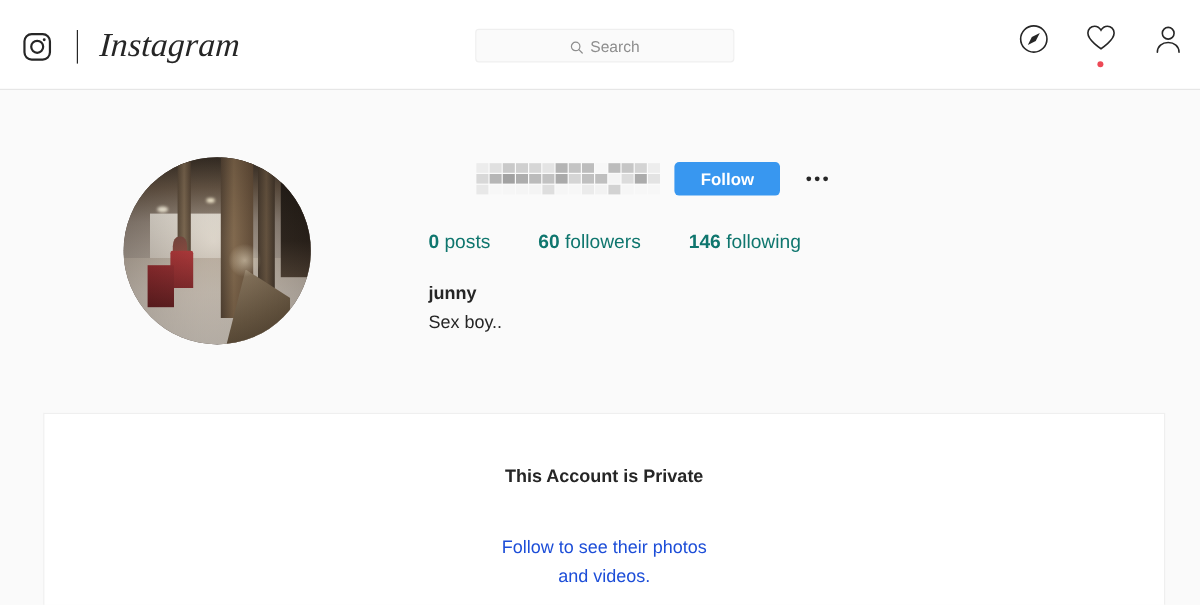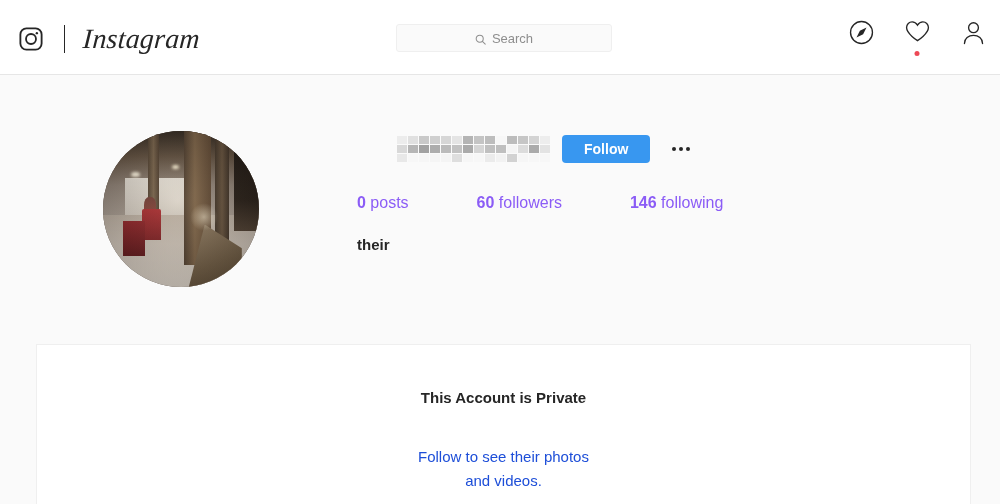--- a/index.html
+++ b/index.html
@@ -270,22 +270,21 @@
     height: 4px;
     border-radius: 50%;
     background: #262626;
     display: block;
   }
 
   .stats {
     display: flex;
     margin-top: 27px;
     font-size: 16px;
-    color: #8b5cf6;
-    gap: 28px;
+    color: #0f766e;
   }
   .stat { margin-right: 40px; }
   .stat:last-child { margin-right: 16px; }
   .stat-value { font-weight: bold; }
   .stat-label { font-weight: 400; }
 
   .bio {
     margin-top: 21px;
     font-size: 15px;
     line-height: 24px;
@@ -476,21 +475,22 @@
       </div>
       <div class="stat">
         <span class="stat-value">60</span><span class="stat-label"> followers</span>
       </div>
       <div class="stat">
         <span class="stat-value">146</span><span class="stat-label"> following</span>
       </div>
     </div>
 
     <div class="bio">
-      <span class="full-name">their</span>
+      <span class="full-name">junny</span>
+      <span class="bio-text">Sex boy..</span>
     </div>
 
   </div>
 </div>
 
 <div class="private-card">
   <div class="private-title">This Account is Private</div>
   <div class="private-sub">Follow to see their photos and videos.</div>
 </div>
 

